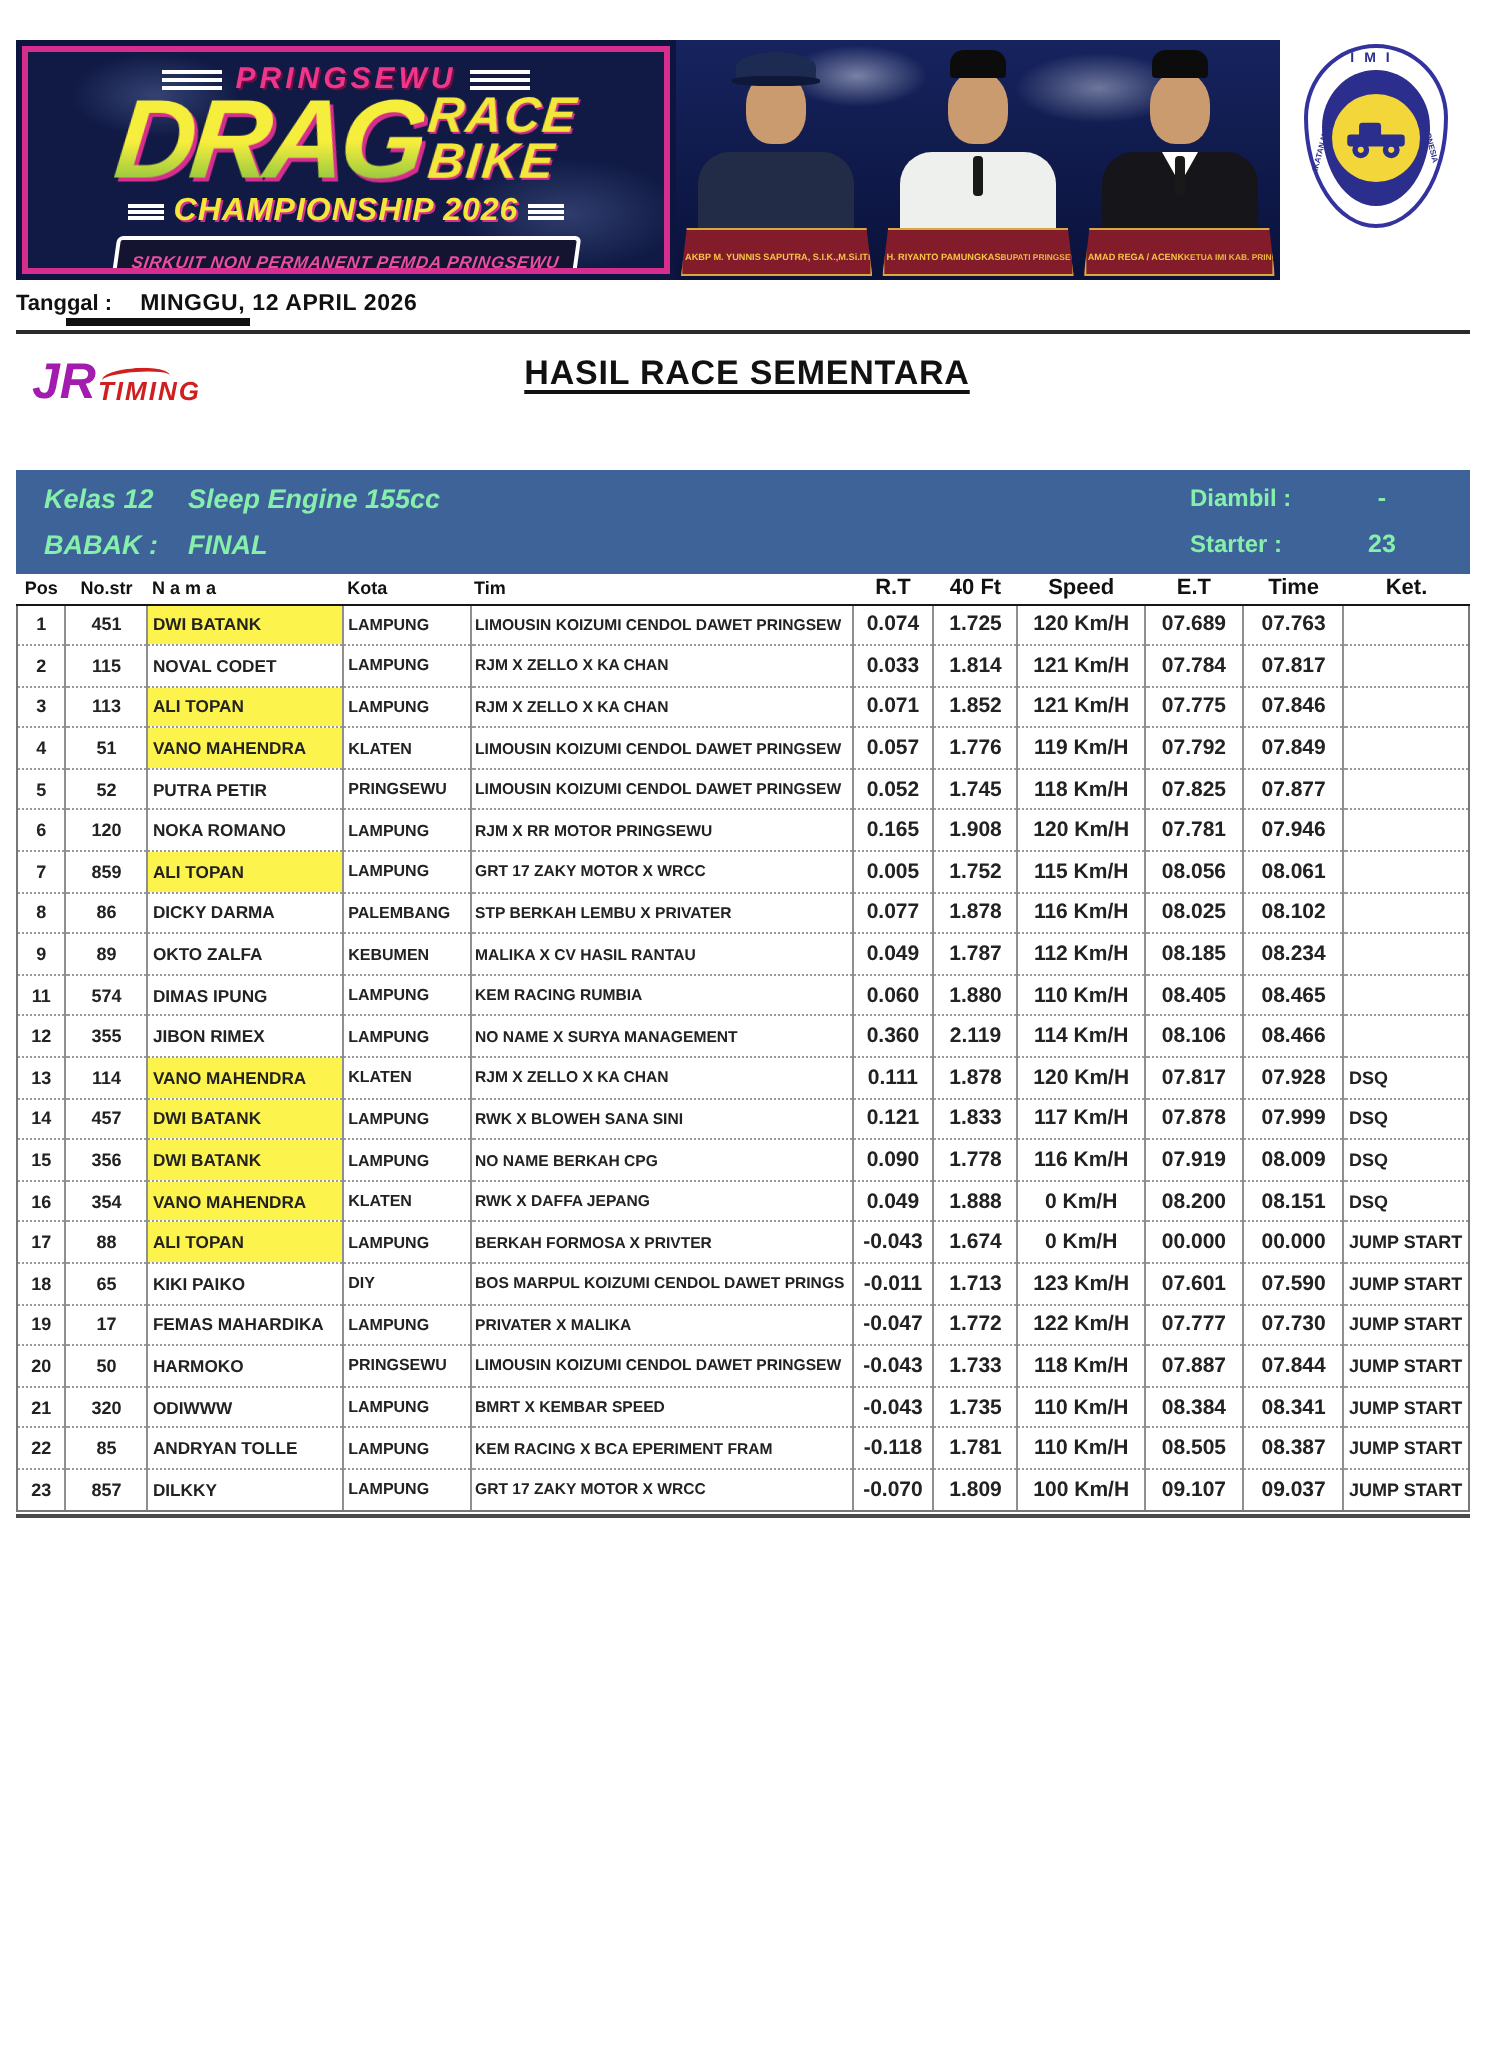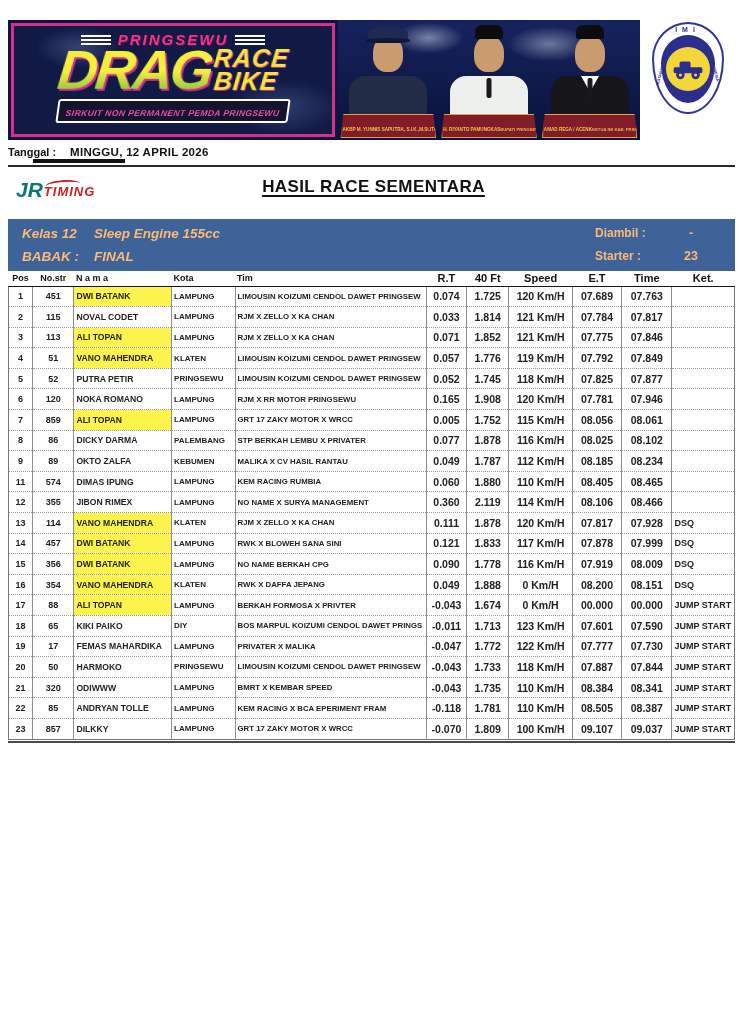--- a/index.html
+++ b/index.html
@@ -71,29 +71,29 @@
   
   .daterow{margin-top:6px;display:flex;gap:14px;align-items:baseline;}
   .datelabel{font-size:11px;font-weight:bold;}
   .dateval{font-size:11.5px;font-weight:bold;letter-spacing:.3px;}
   .thickbar{margin-left:25px;margin-top:1px;width:92px;height:3.5px;background:#111;}
   .rule{border:none;border-top:2px solid #2a2a2a;margin:2px 0 0 0;}
 
   
   .titlerow{position:relative;height:40px;margin-top:4px;}
   .jr-logo{position:absolute;left:8px;top:8px;display:flex;align-items:flex-end;}
-  .jr-mark{font-size:21px;font-weight:900;font-style:italic;color:#0f766e;line-height:1;}
+  .jr-mark{font-size:25px;font-weight:900;font-style:italic;color:#a21caf;line-height:1;}
   .jr-text{font-size:13px;font-weight:900;font-style:italic;color:#cf1f1f;letter-spacing:1px;line-height:1.1;position:relative;margin-left:1px;}
   .jr-text::before{content:"";position:absolute;top:-5px;left:2px;width:34px;height:8px;
     border-top:2px solid #cf1f1f;border-radius:50%;transform:rotate(-4deg);}
   .pagetitle{position:absolute;left:4px;right:0;top:6px;text-align:center;font-size:17px;font-weight:bold;
     letter-spacing:.4px;text-decoration:underline;text-underline-offset:3px;text-decoration-thickness:1.5px;}
 
   
-  .classbar{margin-top:8px;background:var(--blue-header,#3d6399);color:#fdba74;padding:3px 0;}
+  .classbar{margin-top:24px;background:var(--blue-header,#3d6399);color:#86efac;padding:3px 0;}
   .cbrow{display:flex;align-items:center;height:23px;}
   .cb-kelas{font-size:13.5px;font-weight:bold;font-style:italic;margin-left:14px;width:72px;flex:none;}
   .cb-val{font-size:13.5px;font-weight:bold;font-style:italic;}
   .cb-spacer{flex:1;}
   .cb-rlabel{font-size:12px;font-weight:bold;width:60px;text-align:left;flex:none;}
   .cb-rval{font-size:12.5px;font-weight:bold;width:72px;text-align:center;flex:none;margin-right:8px;}
 
   
   table.results{border-collapse:collapse;table-layout:fixed;width:727px;margin-top:0;}
   .results th{border:none;border-bottom:1.6px solid #151515;padding:1px 2px;height:13px;color:#111;white-space:nowrap;overflow:hidden;}
@@ -131,20 +131,25 @@
           <span class="pringsewu">PRINGSEWU</span>
           <span class="lines"></span>
         </div>
         <div class="dragrow">
           <span class="drag">DRAG</span>
           <span class="racebike">
             <span class="race">RACE</span>
             <span class="bike">BIKE</span>
           </span>
         </div>
+        <div class="champrow">
+          <span class="lines small"></span>
+          <span class="champ">CHAMPIONSHIP 2026</span>
+          <span class="lines small"></span>
+        </div>
         <div class="strip">
           <span>SIRKUIT NON PERMANENT PEMDA PRINGSEWU</span>
         </div>
       </div>
     </div>
     <div class="photos">
         <div class="photo">
           <span class="hat police"></span>
           <span class="head"></span>
           <span class="torso police"></span>

